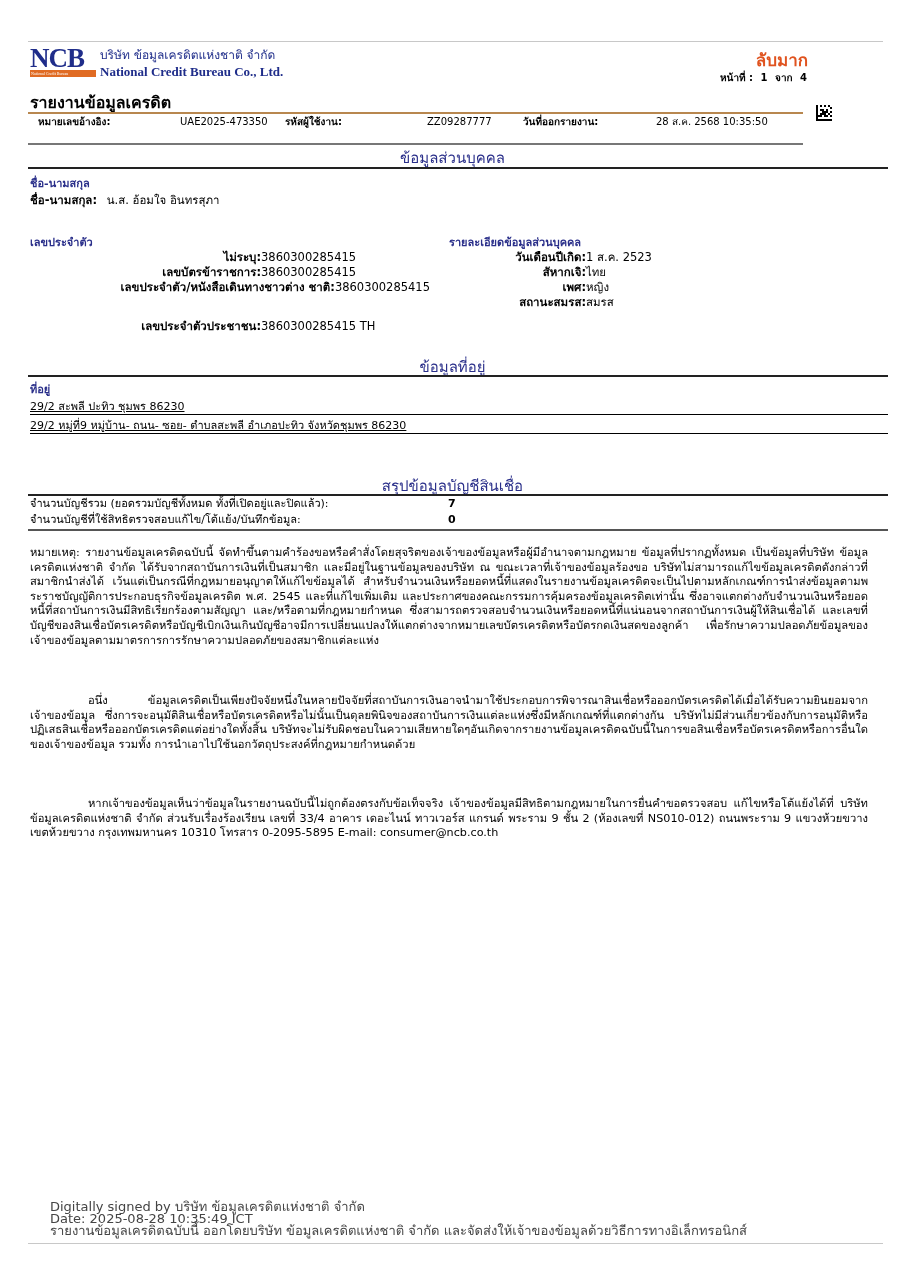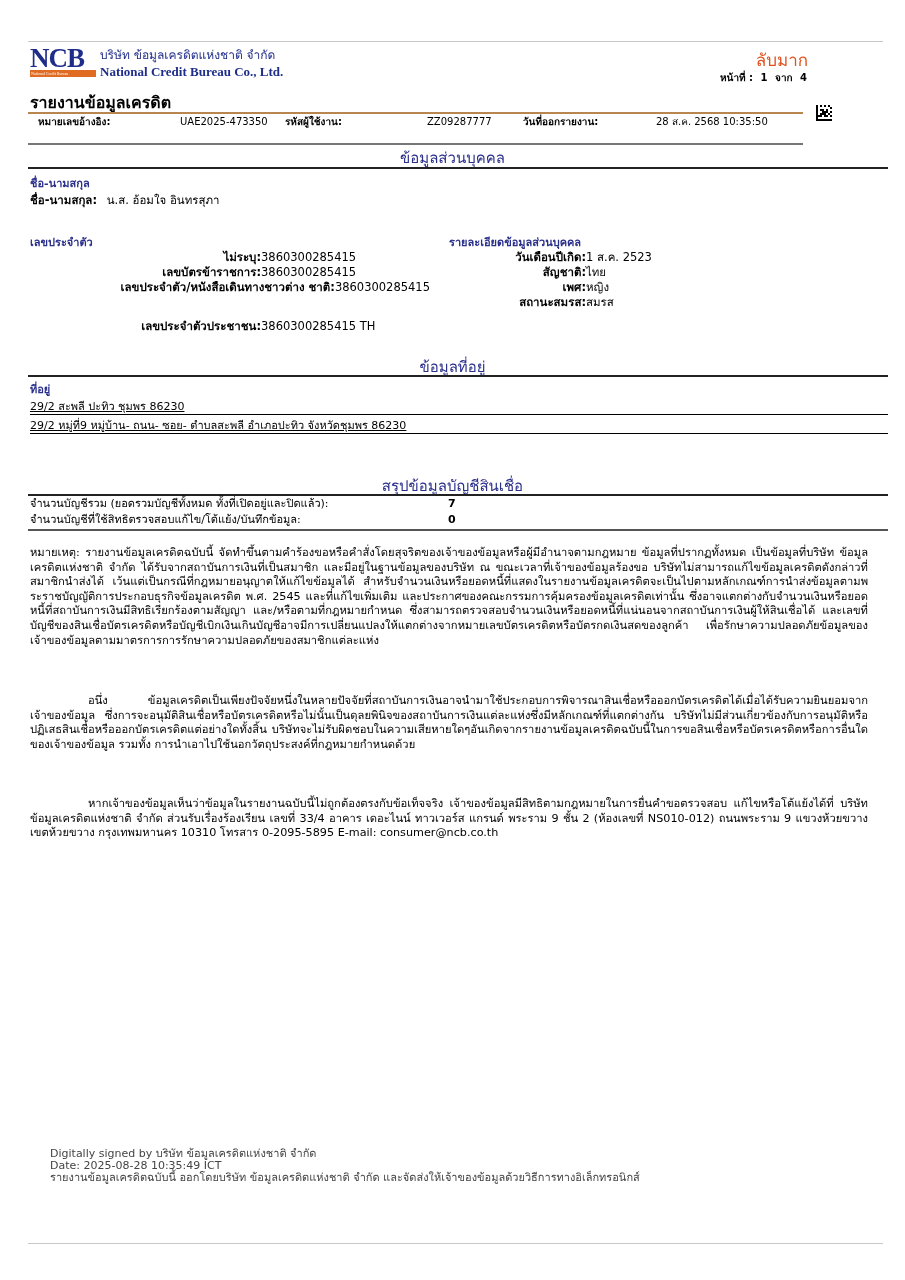--- a/index.html
+++ b/index.html
@@ -8,21 +8,21 @@
   .top-rule { position: absolute; left: 28px; right: 22px; top: 41px; border-top: 1px solid #c8c8c8; }
 
   
   .logo { position: absolute; left: 30px; top: 47px; width: 66px; }
   .logo-ncb { font-family: "Liberation Serif", serif; font-weight: bold; font-size: 27px; line-height: 22px; color: #1f2d8a; letter-spacing: -1px; }
   .logo-strip { margin-top: 1px; height: 7px; background: #e06b23; color: #fff; font-size: 4px; line-height: 7px; font-family: "Liberation Serif", serif; white-space: nowrap; overflow: hidden; padding-left: 1px; }
   .company { position: absolute; left: 100px; top: 48px; font-family: "Liberation Serif", serif; font-weight: bold; color: #1f2d8a; }
   .company .th { font-size: 12px; line-height: 15px; font-weight: normal; font-family: "DejaVu Serif", serif; }
   .company .en { font-size: 13px; line-height: 17px; }
 
-  .confidential { position: absolute; right: 97px; top: 46px; color: #e0531f; font-weight: normal; font-size: 17px; }
+  .confidential { position: absolute; right: 97px; top: 46px; color: #e0531f; font-weight: bold; font-size: 17px; }
   .page-info { position: absolute; right: 98px; top: 70px; font-size: 10px; font-weight: bold; }
   .page-info span { margin-left: 4px; }
 
   .barcode { position: absolute; left: 816px; top: 105px; width: 16px; height: 16px; }
 
   .report-title { position: absolute; left: 30px; top: 90px; font-weight: bold; font-size: 16px; }
   .title-rule { position: absolute; left: 28px; width: 775px; top: 112px; border-top: 2px solid #b8874f; }
 
   .meta { position: absolute; left: 38px; top: 115px; width: 770px; font-size: 10px; line-height: 13px; }
   .meta .row { display: flex; }
@@ -40,21 +40,21 @@
 
   .addr { position: absolute; left: 30px; width: 858px; font-size: 11px; line-height: 14px; border-bottom: 1px solid #000; text-decoration: underline; }
 
   .sum { position: absolute; left: 30px; width: 858px; font-size: 11px; line-height: 14px; display: flex; }
   .sum .k { width: 418px; }
   .sum .v { font-weight: bold; }
 
   .para { position: absolute; left: 30px; width: 838px; font-size: 11.2px; line-height: 14.6px; text-align: justify; }
   .indent { text-indent: 58px; }
 
-  .sig { position: absolute; left: 50px; top: 1148px; font-size: 11px; line-height: 12px; color: #444; }
+  .sig { position: absolute; left: 50px; top: 1201px; font-size: 13px; line-height: 12px; color: #444; }
 
   .footer-rule { position: absolute; left: 28px; right: 22px; top: 1243px; border-top: 1px solid #c8c8c8; }
   .footer { position: absolute; left: 30px; top: 1247px; font-size: 10px; color: #111; }
   .footer .th-link { color: #2a2f8a; font-size: 9px; }
 </style>
 </head>
 <body>
 
 <div class="page">
   <div class="top-rule"></div>
@@ -130,21 +130,21 @@
   </div>
   <div class="kv" style="left:30px; top:319px;">
     <span class="k" style="width:231px;">เลขประจำตัวประชาชน:</span><span class="v">3860300285415 TH</span>
   </div>
 
   <div class="sub-h" style="left:449px; top:233px;">รายละเอียดข้อมูลส่วนบุคคล</div>
   <div class="kv" style="left:449px; top:250px;">
     <span class="k" style="width:137px;">วันเดือนปีเกิด:</span><span class="v">1 ส.ค. 2523</span>
   </div>
   <div class="kv" style="left:449px; top:265px;">
-    <span class="k" style="width:137px;">สัญชาติ:</span><span class="v">ไทย</span>
+    <span class="k" style="width:137px;">สัหากเจิ:</span><span class="v">ไทย</span>
   </div>
   <div class="kv" style="left:449px; top:280px;">
     <span class="k" style="width:137px;">เพศ:</span><span class="v">หญิง</span>
   </div>
   <div class="kv" style="left:449px; top:295px;">
     <span class="k" style="width:137px;">สถานะสมรส:</span><span class="v">สมรส</span>
   </div>
 
   <div class="section-title" style="top:355px;">ข้อมูลที่อยู่</div>
   <div class="section-rule" style="top:375px;"></div>

